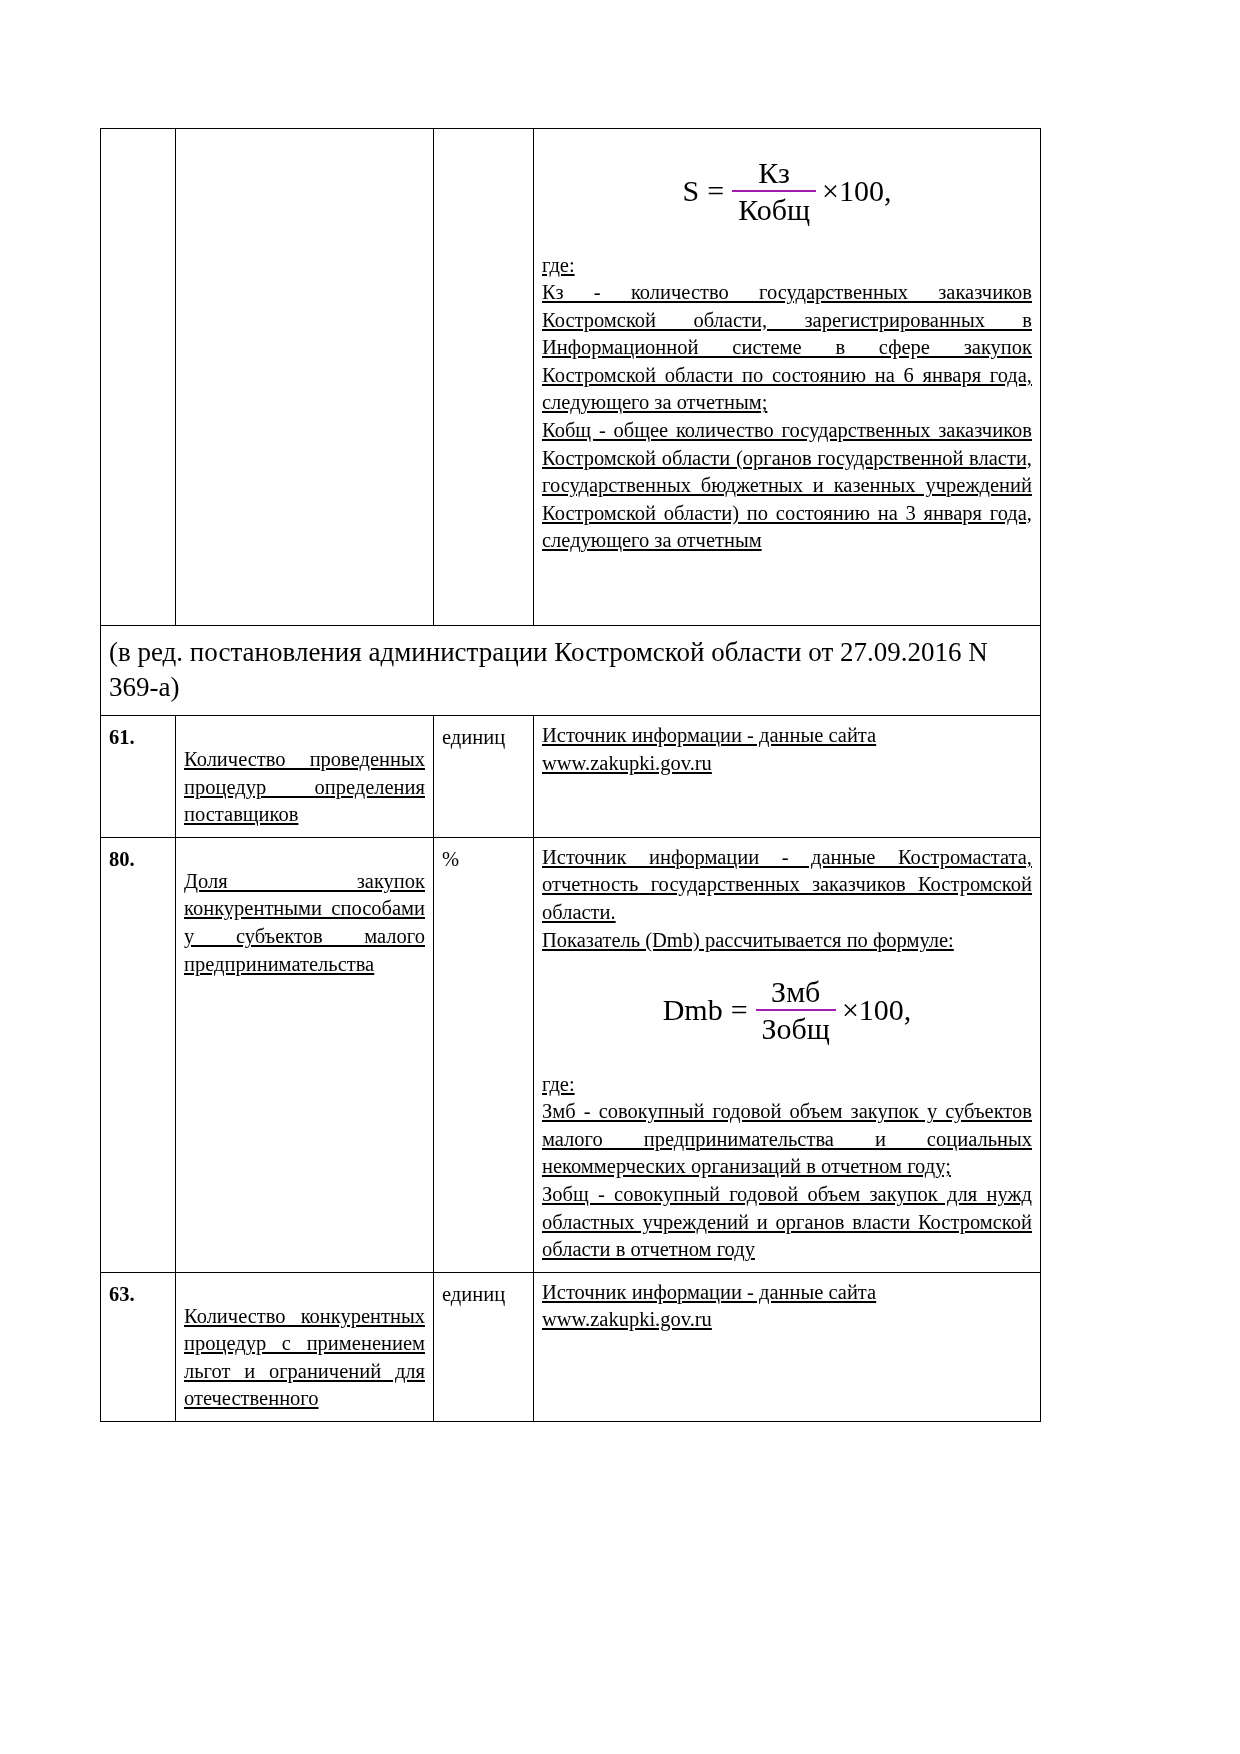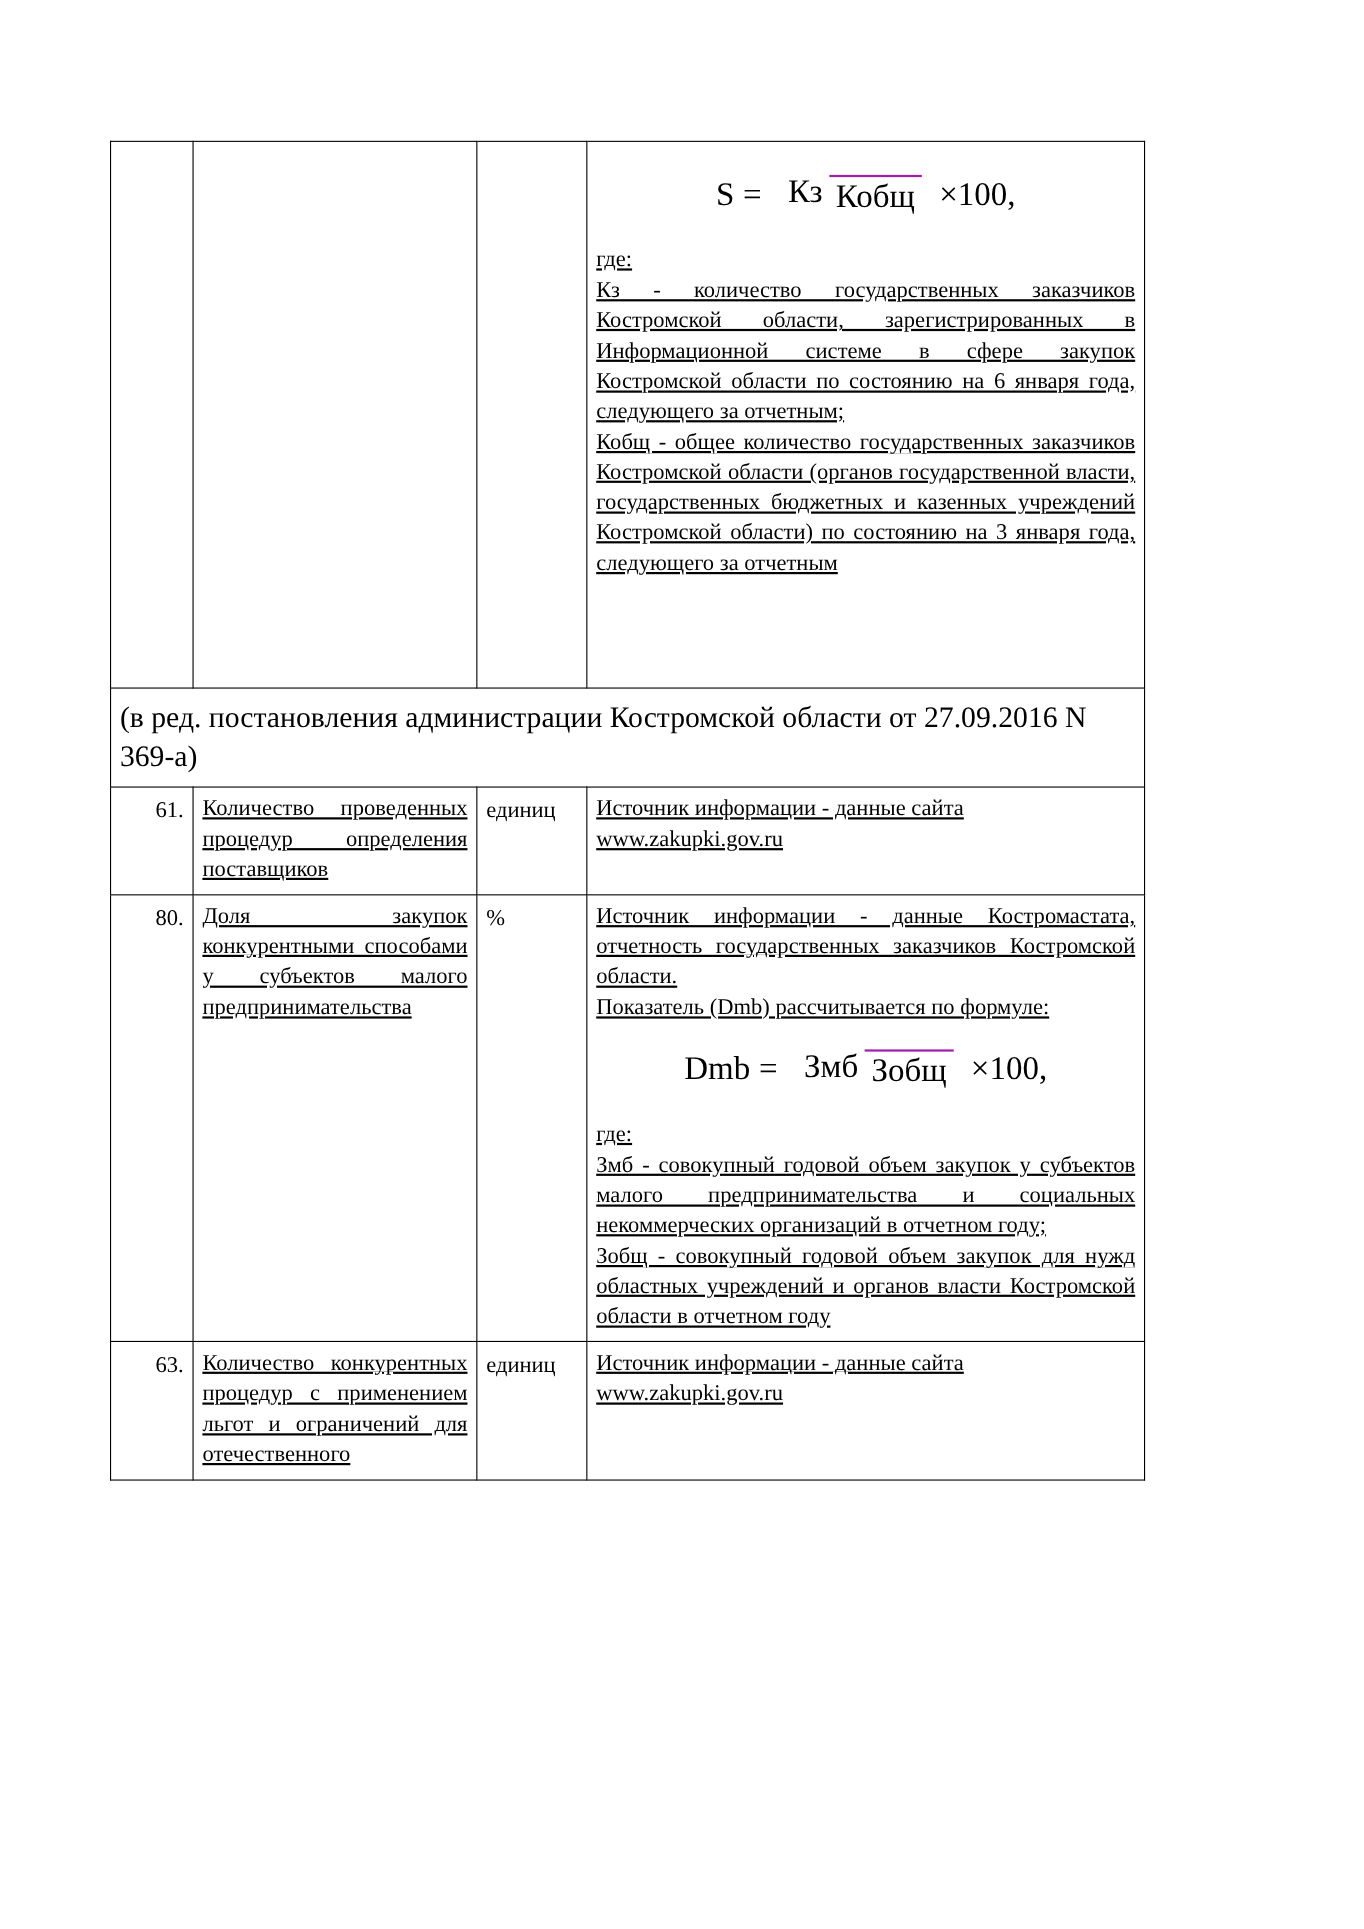--- a/index.html
+++ b/index.html
@@ -36,36 +36,37 @@
     font-size: 20.5px;
     line-height: 1.345;
   }
 
   col.c-num   { width: 75px; }
   col.c-name  { width: 258px; }
   col.c-unit  { width: 100px; }
   col.c-src   { width: 507px; }
 
   .cell-num {
-    text-align: right;
+    text-align: left;
     padding-top: 8px !important;
+    font-weight: bold;
   }
   .cell-unit {
     text-align: left;
     padding-top: 8px !important;
   }
   .cell-name p,
   .cell-src p {
     margin: 0;
     text-align: justify;
     text-align-last: left;
     hyphens: none;
     text-decoration: underline;
   }
-  .cell-name p { text-align: justify; }
+  .cell-name p { text-align: justify; margin-top: 24px; }
 
   .p-just {
     margin: 0;
     text-align: justify;
   }
   .p-just-last {
     margin: 0;
     text-align: justify;
     text-align-last: left;
   }
@@ -85,23 +86,24 @@
     display: inline-flex;
     align-items: center;
     font-family: "Liberation Serif", "DejaVu Serif", serif;
     font-size: 30px;
     white-space: nowrap;
   }
   .formula .lhs { padding-right: 6px; }
   .formula .eq  { padding: 0 8px 0 2px; }
   .frac {
     display: inline-flex;
-    align-items: flex-start;
+    flex-direction: column;
+    align-items: center;
     vertical-align: middle;
-    margin: 0 10px;
+    margin: 0 0;
   }
   .frac .num {
     padding: 0 6px 1px 6px;
     line-height: 1.06;
   }
   .frac .den {
     padding: 2px 6px 0 6px;
     line-height: 1.06;
     border-top: 2px solid #a21caf;
   }

